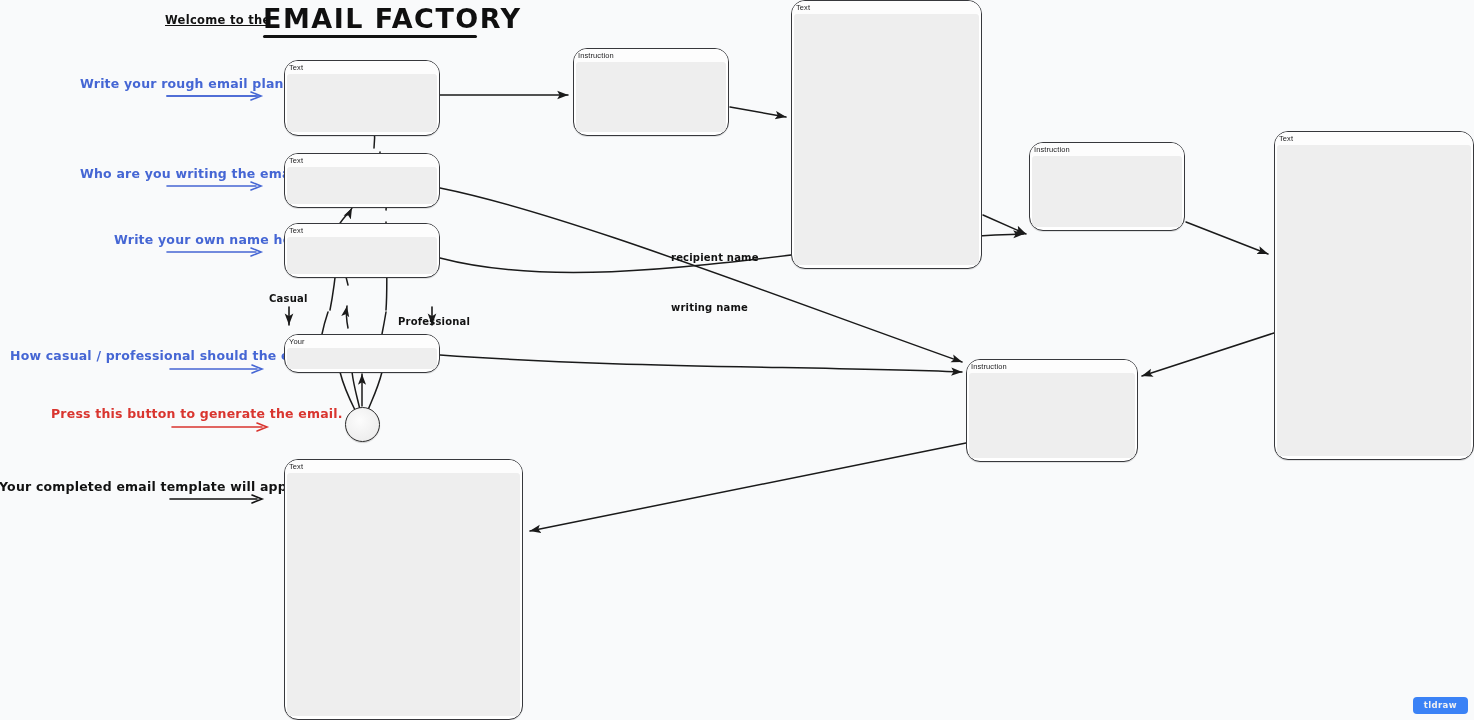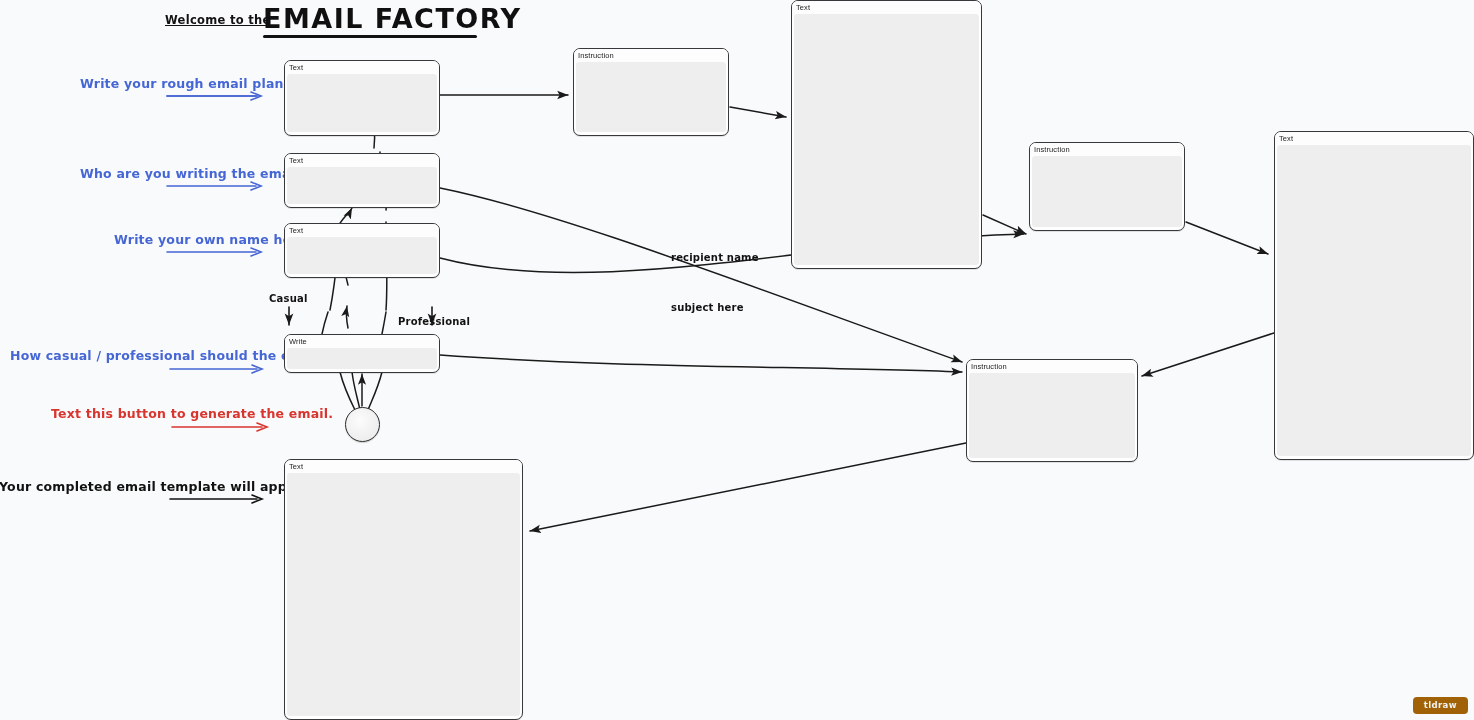--- a/index.html
+++ b/index.html
@@ -21,21 +21,21 @@
     left: 0; top: 0;
     width: 1474px; height: 720px;
     pointer-events: none;
   }
 
   
   .node {
     position: absolute;
     background: #ffffff;
     border: 1.6px solid #37383c;
-    border-radius: 7px;
+    border-radius: 14px;
     overflow: hidden;
     box-shadow: 0 1px 0 rgba(0,0,0,0.10);
   }
   .node-label {
     font-size: 7.5px;
     line-height: 1.1;
     color: #1d1d1f;
     padding: 3px 0 2px 4px;
     letter-spacing: 0.1px;
     font-family: "Liberation Sans", sans-serif;
@@ -99,21 +99,21 @@
     border-radius: 50%;
     border: 1.8px solid #2a2a2a;
     background: radial-gradient(circle at 42% 38%, #fcfcfc 0%, #f1f1f1 55%, #e9e9e9 100%);
     box-shadow: 0 1px 1px rgba(0,0,0,0.18);
   }
 
   
   .watermark {
     position: absolute;
     right: 6px; bottom: 6px;
-    background: #a16207;
+    background: #3b82f6;
     color: #f2f2f2;
     font-family: "DejaVu Sans", sans-serif;
     font-weight: bold;
     font-size: 8.5px;
     letter-spacing: 0.4px;
     padding: 3px 11px 4px 11px;
     border-radius: 4px;
   }
 </style>
 </head>
@@ -195,46 +195,46 @@
   </svg>
 
   <div class="title-welcome">Welcome to the</div>
   <div class="title-main">EMAIL FACTORY</div>
   <div class="title-underline"></div>
 
   <div class="hand hand-blue" style="left:80px; top:76px;">Write your rough email plan here.</div>
   <div class="hand hand-blue" style="left:80px; top:166px;">Who are you writing the email to?</div>
   <div class="hand hand-blue" style="left:114px; top:232px;">Write your own name here.</div>
   <div class="hand hand-blue" style="left:10px; top:348px;">How casual / professional should the email be?</div>
-  <div class="hand hand-red" style="left:51px; top:406px;">Text this button to generate the email.</div>
+  <div class="hand hand-red" style="left:51px; top:406px;">Press this button to generate the email.</div>
   <div class="hand hand-black" style="left:-1px; top:479px;">Your completed email template will appear here.</div>
 
   <div class="hand hand-small" style="left:269px; top:293px;">Casual</div>
   <div class="hand hand-small" style="left:398px; top:293px;margin-top:23px;">Professional</div>
 
   <div class="hand hand-small" style="left:671px; top:252px;">recipient name</div>
-  <div class="hand hand-small" style="left:671px; top:302px;">subject here</div>
+  <div class="hand hand-small" style="left:671px; top:302px;">writing name</div>
 
   <div class="node" style="left:284px; top:60px; width:156px; height:76px;">
     <div class="node-label">Text</div>
     <div class="node-body"></div>
   </div>
 
   <div class="node" style="left:284px; top:153px; width:156px; height:55px;">
     <div class="node-label">Text</div>
     <div class="node-body"></div>
   </div>
 
   <div class="node" style="left:284px; top:223px; width:156px; height:55px;">
     <div class="node-label">Text</div>
     <div class="node-body"></div>
   </div>
 
   <div class="node" style="left:284px; top:334px; width:156px; height:39px;">
-    <div class="node-label">Write</div>
+    <div class="node-label">Your</div>
     <div class="node-body"></div>
   </div>
 
   <div class="node" style="left:573px; top:48px; width:156px; height:88px;">
     <div class="node-label">Instruction</div>
     <div class="node-body"></div>
   </div>
 
   <div class="node" style="left:791px; top:0px; width:191px; height:269px;">
     <div class="node-label">Text</div>

